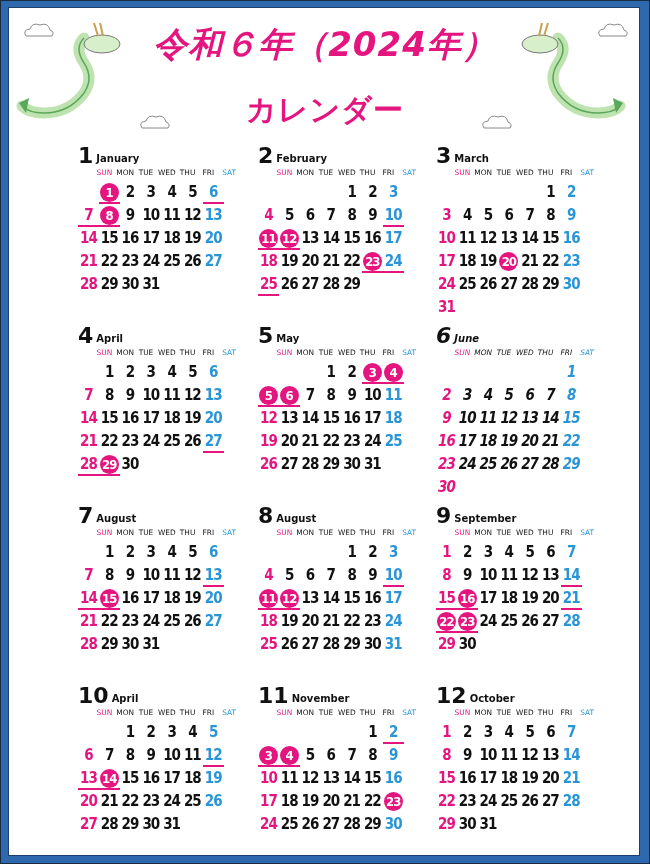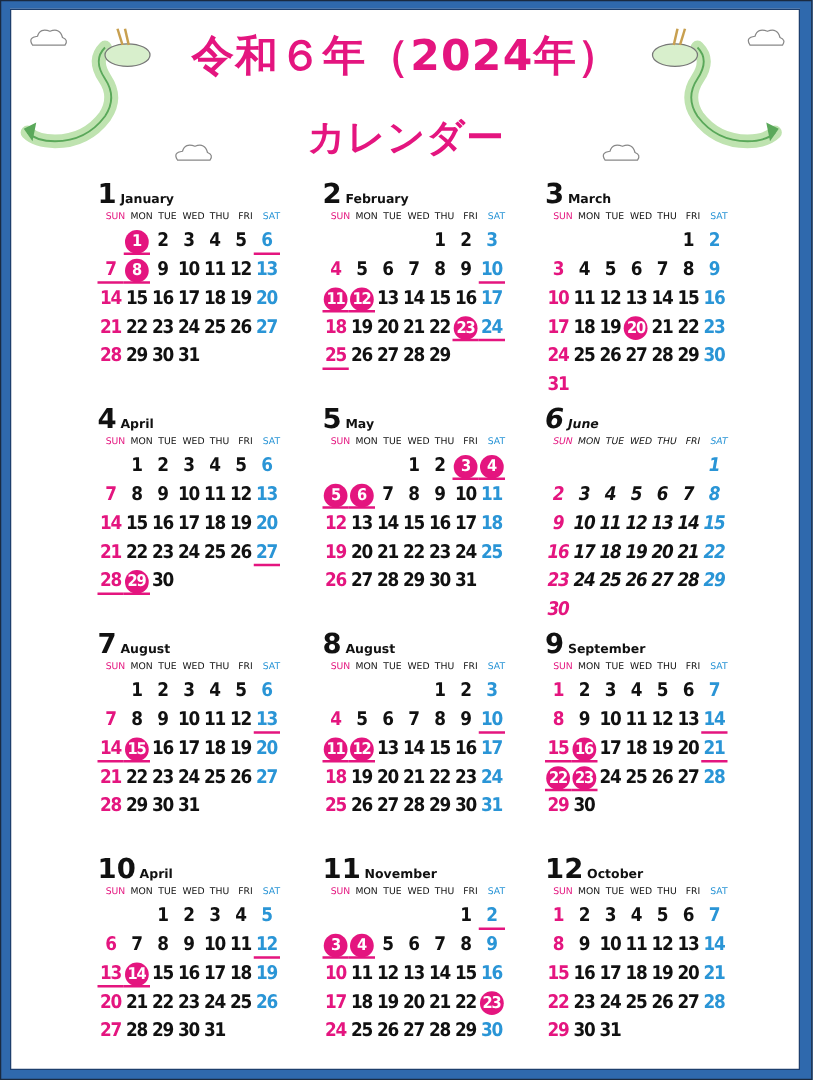--- a/index.html
+++ b/index.html
@@ -1,27 +1,27 @@
 <!DOCTYPE html>
 <html><head>
 <meta charset="utf-8">
 <style>
   html,body{margin:0;padding:0;}
   body{width:650px;height:864px;overflow:hidden;background:#2b5fa0;font-family:"DejaVu Sans Condensed","DejaVu Sans",sans-serif;}
   .frame{position:absolute;left:0;top:0;width:650px;height:864px;box-sizing:border-box;border:1px solid #1a2a40;background:#2f69ad;}
   .page{position:absolute;left:8px;top:7px;width:632px;height:849px;background:#fff;border:1px solid #1d3f6e;box-sizing:border-box;}
   .title{position:absolute;left:0;width:650px;text-align:center;color:#e4157f;font-weight:bold;font-family:"DejaVu Sans",sans-serif;letter-spacing:1px;}
-  .t1{top:22px;font-size:34px;}
+  .t1{top:22px;font-size:34px;font-style:italic;}
   .t2{top:90px;font-size:30px;}
   .deco{position:absolute;}
   .month{position:absolute;width:150px;height:170px;}
   .mhead{position:absolute;left:0;top:0;height:26px;}
   .mnum{font-family:"DejaVu Sans",sans-serif;font-weight:bold;font-size:22px;color:#111;vertical-align:bottom;}
   .mname{font-family:"DejaVu Sans",sans-serif;font-weight:bold;font-size:10px;color:#111;margin-left:3px;vertical-align:2px;}
-  .dow{position:absolute;left:4px;top:25px;width:146px;display:flex;}
+  .dow{position:absolute;left:16px;top:25px;width:146px;display:flex;}
   .dow span{width:20.8px;text-align:center;font-size:7.4px;font-family:"DejaVu Sans",sans-serif;color:#111;}
   .dow span.sun{color:#e4157f;}
   .dow span.sat{color:#2a95d6;}
   .grid{position:absolute;left:0;top:38px;width:146px;}
   .row{display:flex;height:23px;}
   .cell{width:20.8px;height:23px;position:relative;text-align:center;line-height:23px;font-size:15px;font-weight:bold;color:#111;font-family:"DejaVu Sans Condensed","DejaVu Sans",sans-serif;letter-spacing:-1px;}
   .cell.sun,.cell.hol{color:#e4157f;}
   .cell.sat{color:#2a95d6;}
   .cell.circle .num{display:inline-block;width:19px;height:19px;border-radius:50%;background:#e4157f;color:#fff;line-height:19px;font-size:13px;margin-top:2px;}
   .cell.ul::after{content:"";position:absolute;left:0;right:0;bottom:0;height:2px;background:#e4157f;}

